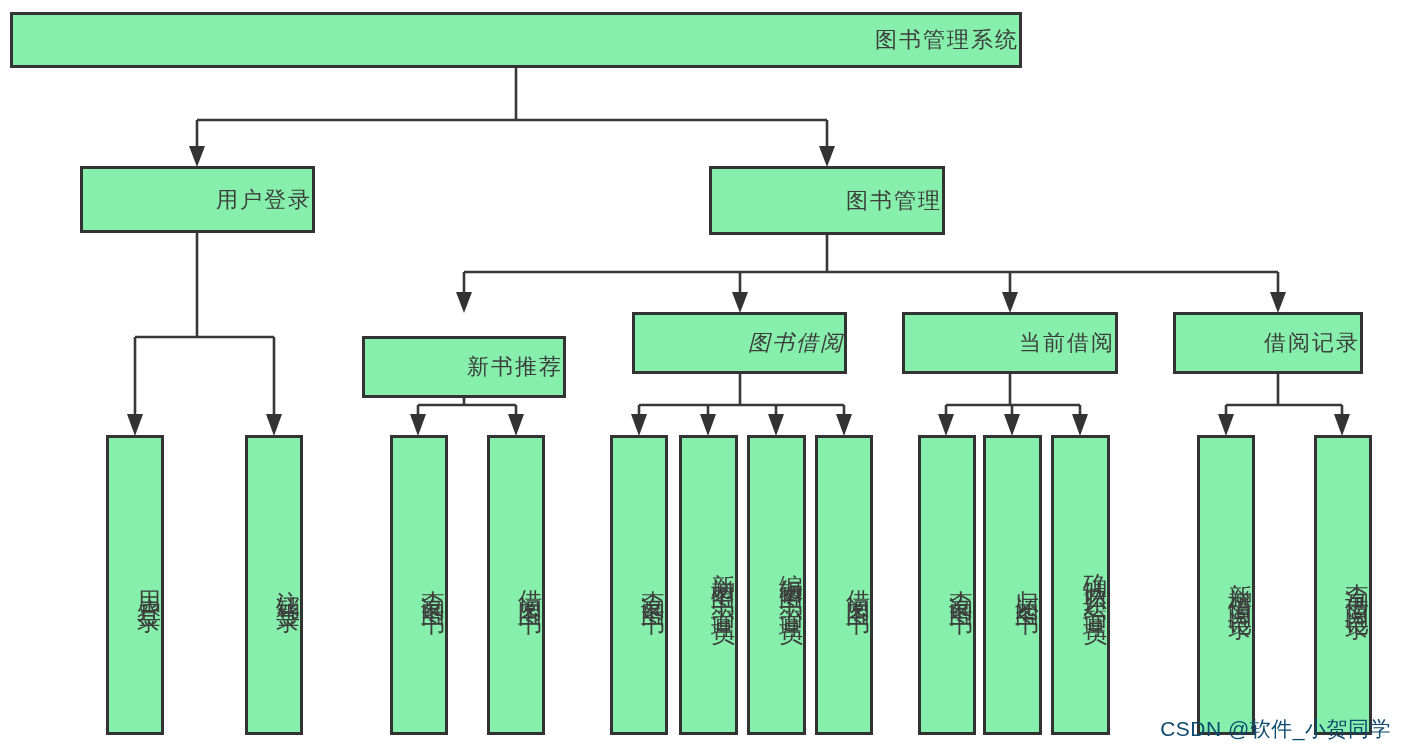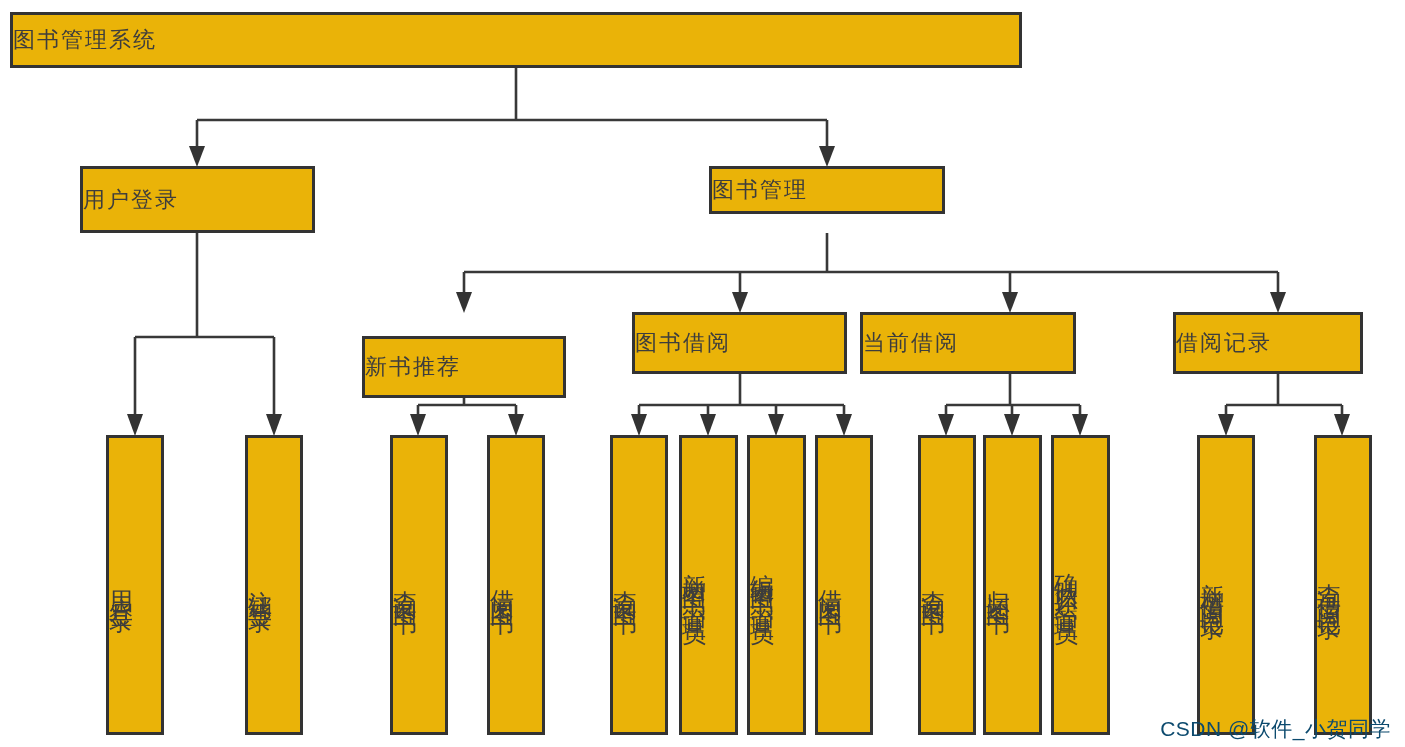--- a/index.html
+++ b/index.html
@@ -13,24 +13,24 @@
   }
   svg.wires {
     position: absolute;
     left: 0; top: 0;
     z-index: 1;
   }
   .box {
     position: absolute;
     box-sizing: border-box;
     border: 3px solid #333333;
-    background: #eab308;
+    background: #86efac;
     display: flex;
     align-items: center;
-    justify-content: flex-start;
+    justify-content: flex-end;
     color: #3d3d3d;
     z-index: 2;
   }
   .h-label {
     font-size: 22px;
     letter-spacing: 2px;
     white-space: nowrap;
   }
   .v-label {
     writing-mode: vertical-rl;
@@ -121,31 +121,31 @@
     </g>
   </svg>
 
   <div class="box" style="left:10px; top:12px; width:1012px; height:56px;">
     <span class="h-label">图书管理系统</span>
   </div>
 
   <div class="box" style="left:80px; top:166px; width:235px; height:67px;">
     <span class="h-label">用户登录</span>
   </div>
-  <div class="box" style="left:709px; top:166px; width:236px; height:48px;">
+  <div class="box" style="left:709px; top:166px; width:236px; height:69px;">
     <span class="h-label">图书管理</span>
   </div>
 
   <div class="box" style="left:362px; top:312px; width:204px; height:62px;margin-top:24px;">
     <span class="h-label">新书推荐</span>
   </div>
-  <div class="box" style="left:632px; top:312px; width:215px; height:62px;">
+  <div class="box" style="left:632px; top:312px; width:215px; height:62px;font-style:italic;">
     <span class="h-label">图书借阅</span>
   </div>
-  <div class="box" style="left:860px; top:312px; width:216px; height:62px;">
+  <div class="box" style="left:902px; top:312px; width:216px; height:62px;">
     <span class="h-label">当前借阅</span>
   </div>
   <div class="box" style="left:1173px; top:312px; width:190px; height:62px;">
     <span class="h-label">借阅记录</span>
   </div>
 
   <div class="box" style="left:106px; top:435px; width:58px; height:300px;">
     <span class="v-label">用户登录</span>
   </div>
   <div class="box" style="left:245px; top:435px; width:58px; height:300px;">

